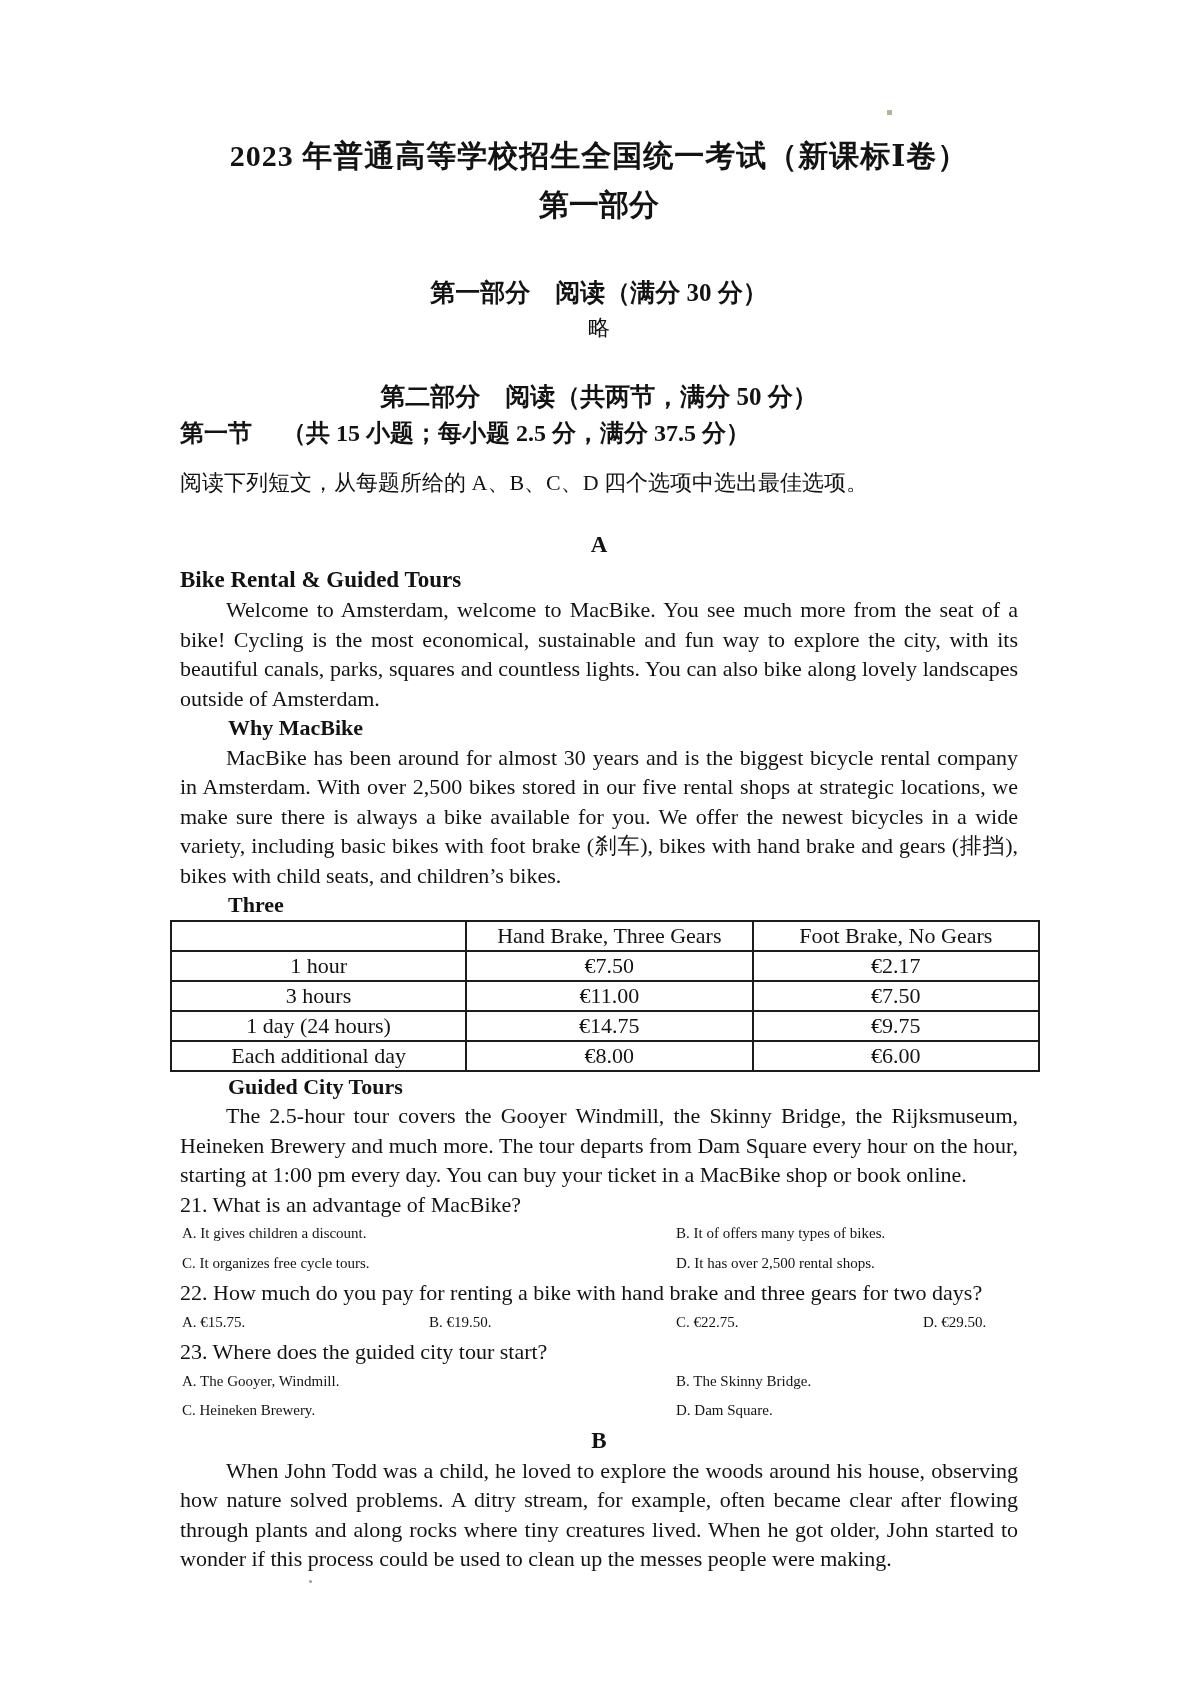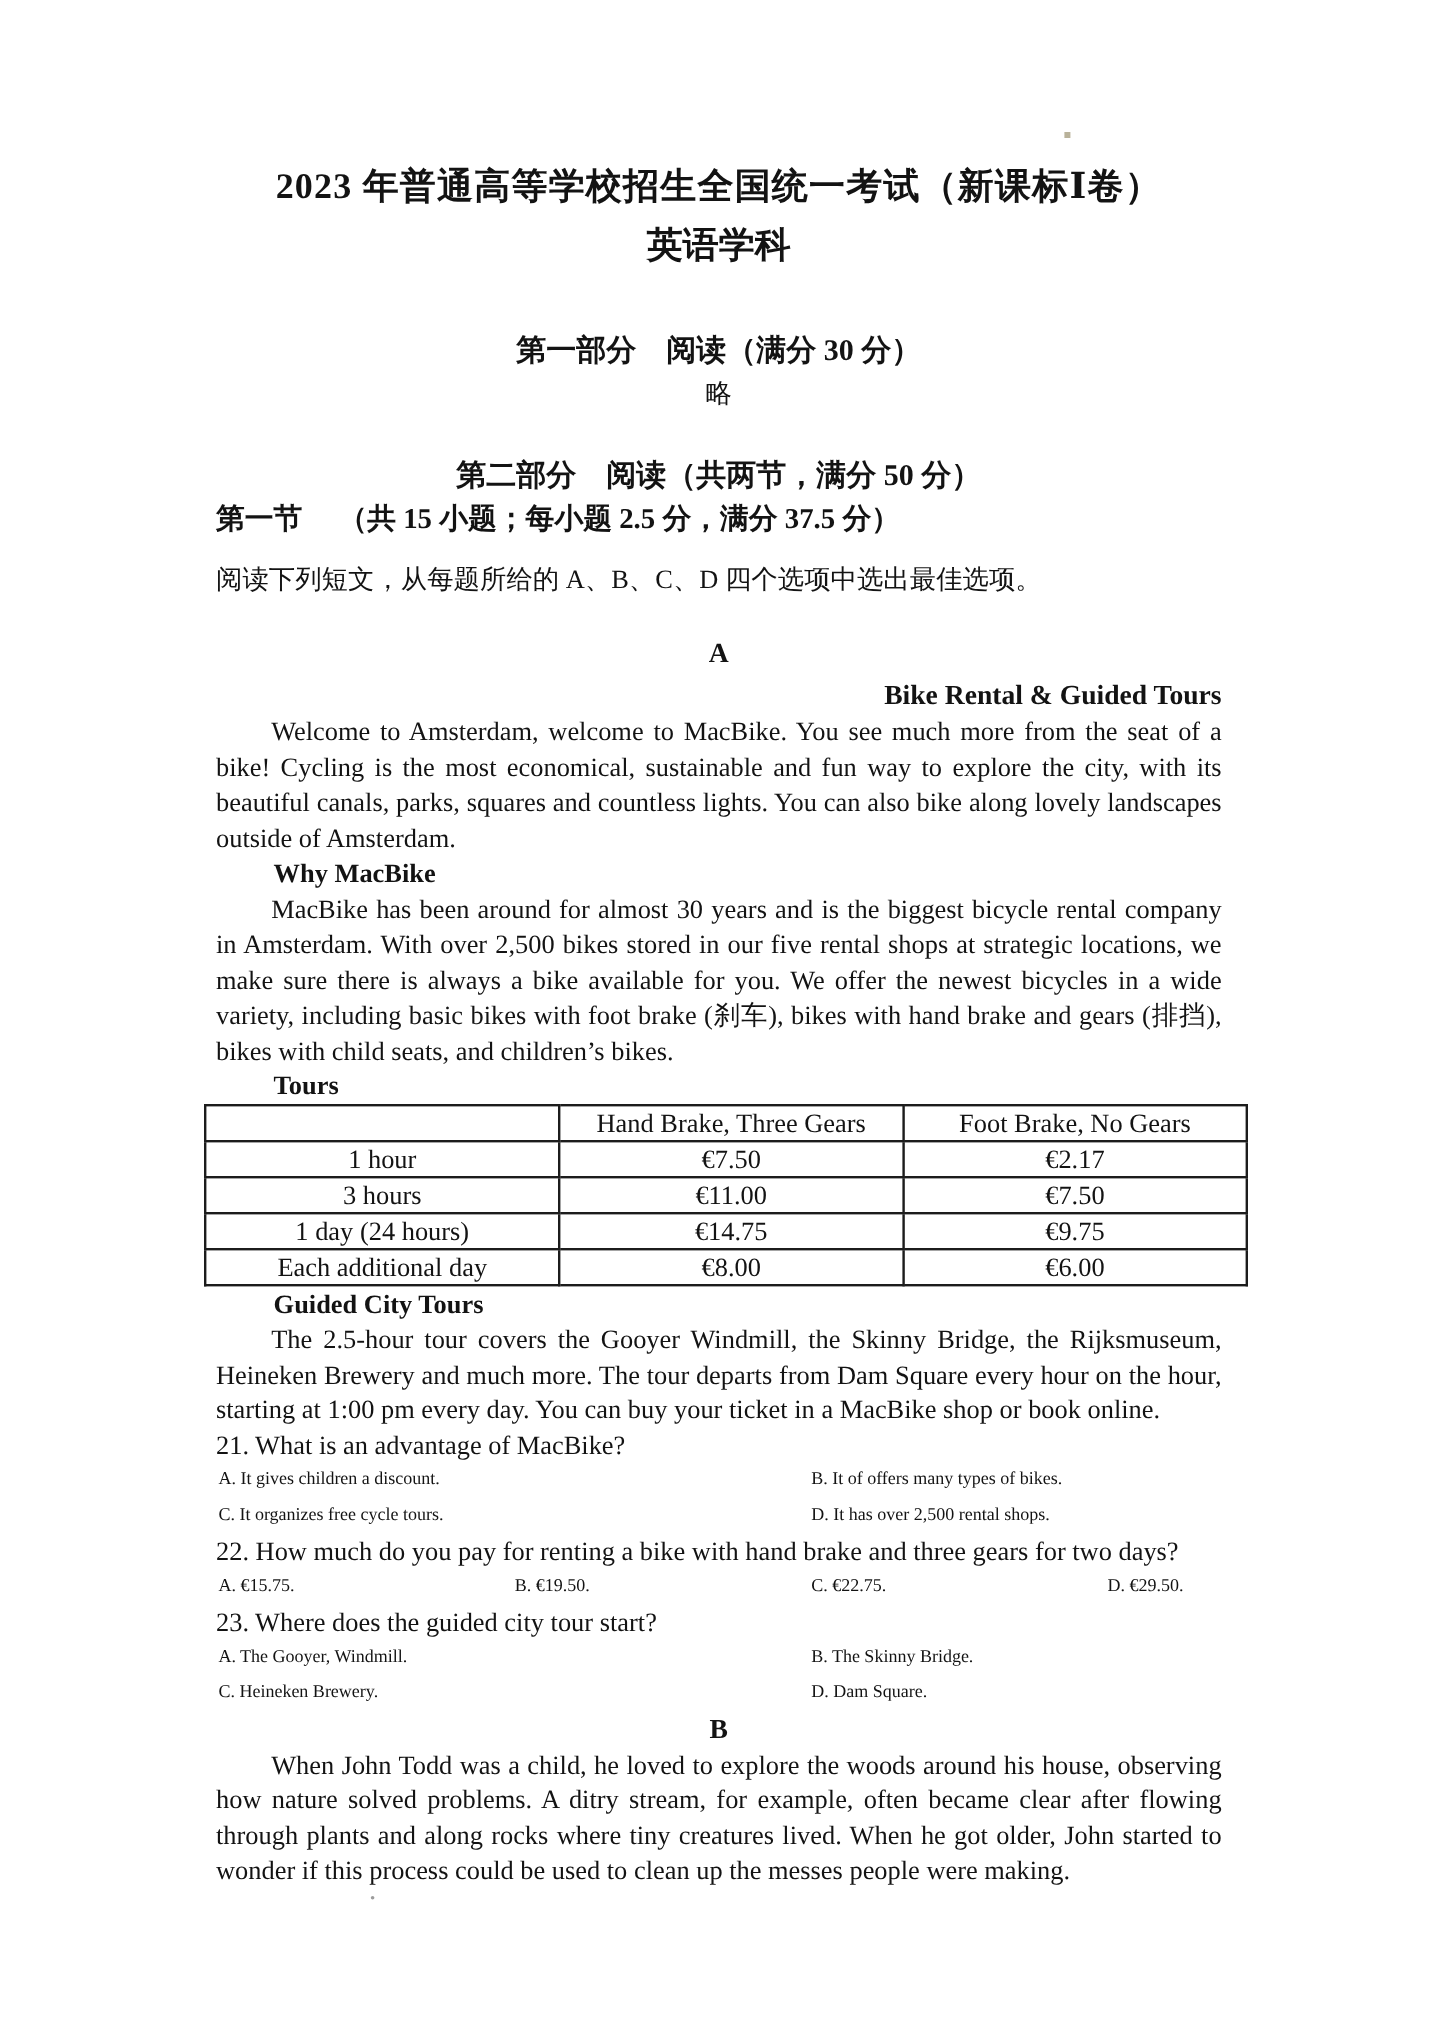--- a/index.html
+++ b/index.html
@@ -51,21 +51,21 @@
     font-size: 22px; line-height: 30px;
   }
   .passage-label {
     margin-top: 32px;
     font-size: 23px; font-weight: bold;
     text-align: center; line-height: 30px;
   }
   .passage-title {
     margin-top: 5px;
     font-size: 23px; font-weight: bold;
-    text-align: right; line-height: 30px;
+    text-align: left; line-height: 30px;
   }
   .para {
     font-size: 22px; line-height: 29.5px;
     text-align: justify;
     text-indent: 46px;
   }
   .subhead {
     font-size: 22px; line-height: 29.5px;
     font-weight: bold;
     margin-left: 48px;
@@ -107,39 +107,39 @@
 </style>
 </head>
 <body>
 
 <div class="speck-1"></div>
 <div class="speck-2"></div>
 
 <div class="content">
 
   <div class="title-line1">2023 年普通高等学校招生全国统一考试（新课标Ⅰ卷）</div>
-  <div class="title-line2">英语学科</div>
+  <div class="title-line2">第一部分</div>
 
   <div class="part-heading">第一部分　阅读（满分 30 分）</div>
   <div class="brief">略</div>
 
   <div class="part2-heading">第二部分　阅读（共两节，满分 50 分）</div>
   <div class="section-heading">第一节　 （共 15 小题；每小题 2.5 分，满分 37.5 分）</div>
   <div class="instruction">阅读下列短文，从每题所给的 A、B、C、D 四个选项中选出最佳选项。</div>
 
   <div class="passage-label">A</div>
   <div class="passage-title">Bike Rental &amp; Guided Tours</div>
 
   <div class="para">Welcome to Amsterdam, welcome to MacBike. You see much more from the seat of a bike! Cycling is the most economical, sustainable and fun way to explore the city, with its beautiful canals, parks, squares and countless lights. You can also bike along lovely landscapes outside of Amsterdam.</div>
 
   <div class="subhead">Why MacBike</div>
 
   <div class="para">MacBike has been around for almost 30 years and is the biggest bicycle rental company in Amsterdam. With over 2,500 bikes stored in our five rental shops at strategic locations, we make sure there is always a bike available for you. We offer the newest bicycles in a wide variety, including basic bikes with foot brake (刹车), bikes with hand brake and gears (排挡), bikes with child seats, and children’s bikes.</div>
 
-  <div class="subhead">Tours</div>
+  <div class="subhead">Three</div>
 
   <table class="prices">
     <colgroup>
         <col style="width:34%">
         <col style="width:33%">
         <col style="width:33%">
       </colgroup>
     <tbody>
       <tr>
         <td></td>

